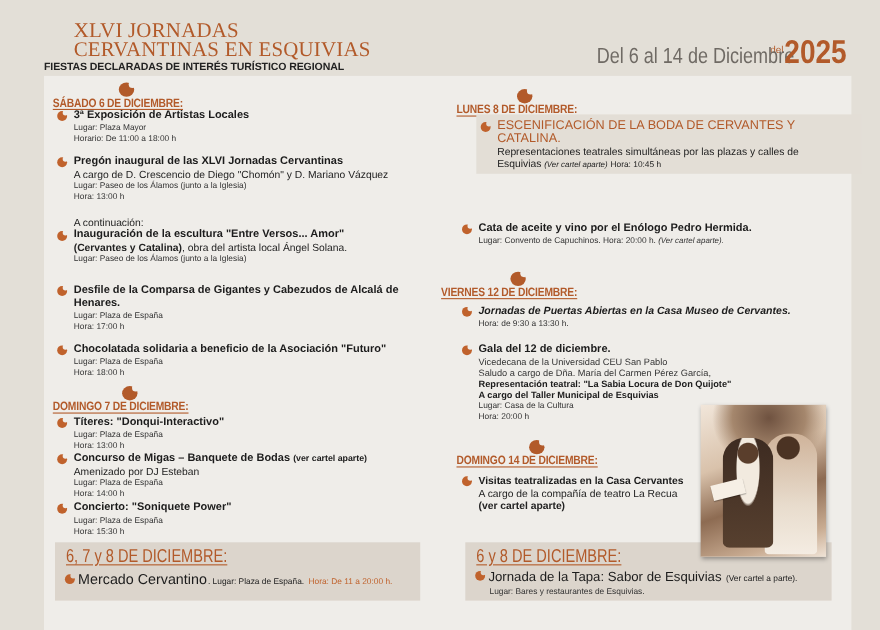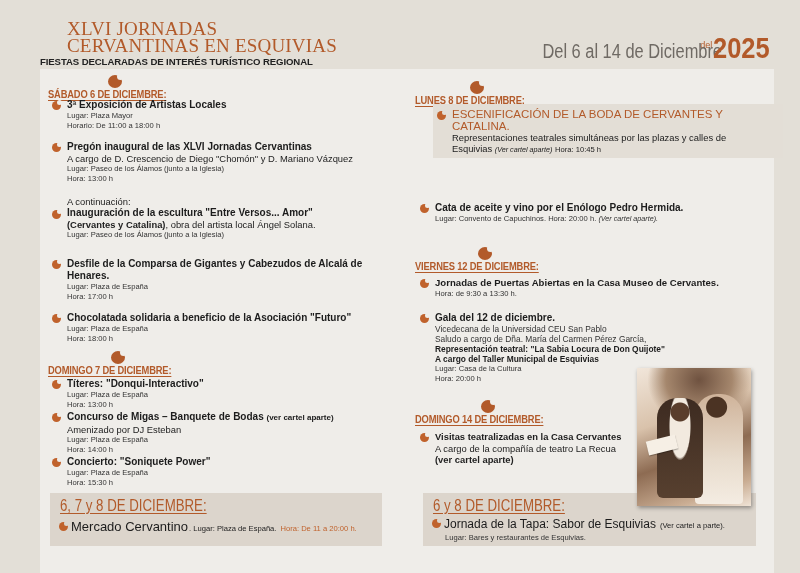--- a/index.html
+++ b/index.html
@@ -247,28 +247,28 @@
     </div>
   </div>
 
 
   <div class="ev abs" style="left:380px; top:133px; width:340px;">
     <span class="bullet"></span>
     <div class="t">Cata de aceite y vino por el Enólogo Pedro Hermida.</div>
     <div class="m"><span>Lugar: Convento de Capuchinos. Hora: 20:00 h.</span> <span class="i">(Ver cartel aparte).</span></div>
   </div>
 
-  <div class="day abs" style="left:375px; top:178px;">
+  <div class="day abs" style="left:361px; top:178px;">
     <span class="bigbullet"></span>
     <span class="lbl">VIERNES 12 DE DICIEMBRE:</span>
   </div>
 
   <div class="ev abs" style="left:380px; top:208px; width:340px;">
     <span class="bullet"></span>
-    <div class="t" style="font-size:9.6px;">Jornadas de Puertas Abiertas en la Casa Museo de Cervantes.</div>
+    <div class="t" style="font-size:9.6px;font-style:italic;">Jornadas de Puertas Abiertas en la Casa Museo de Cervantes.</div>
     <div class="m">Hora: de 9:30 a 13:30 h.</div>
   </div>
 
   <div class="ev abs" style="left:380px; top:243px; width:300px;">
     <span class="bullet"></span>
     <div class="t">Gala del 12 de diciembre.</div>
     <div class="m" style="font-size:8.4px;">Vicedecana de la Universidad CEU San Pablo</div>
     <div class="m" style="font-size:8.4px;">Saludo a cargo de Dña. María del Carmen Pérez García,</div>
     <div class="m" style="font-size:8.4px; font-weight:bold; color:#1c1c1c;">Representación teatral: "La Sabia Locura de Don Quijote"</div>
     <div class="m" style="font-size:8.4px; font-weight:bold; color:#1c1c1c;">A cargo del Taller Municipal de Esquivias</div>

